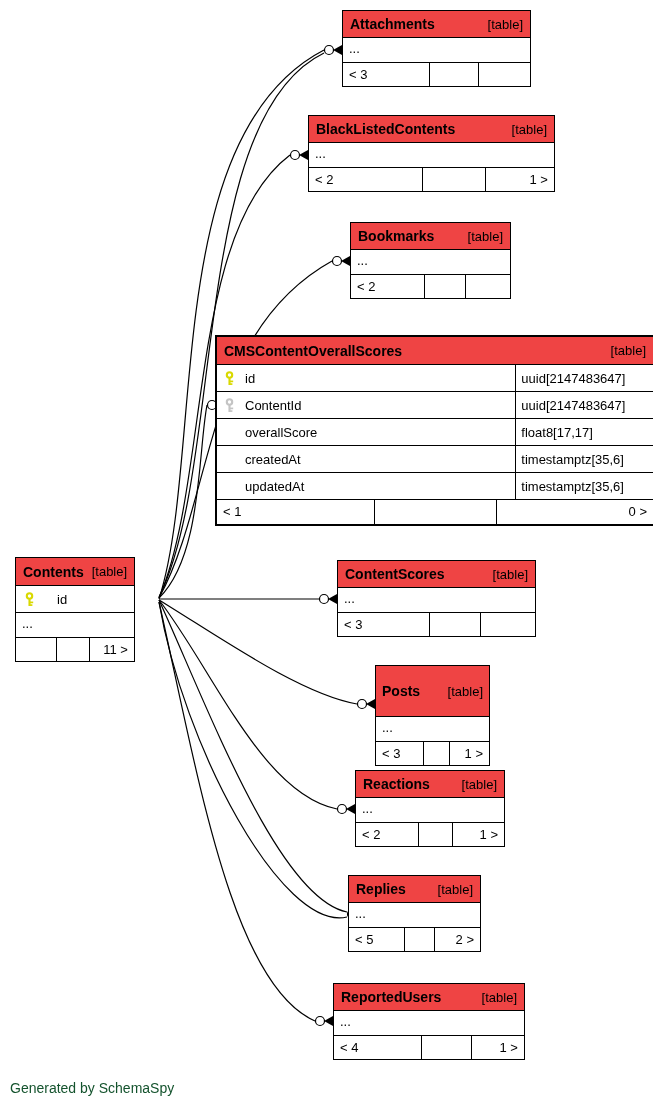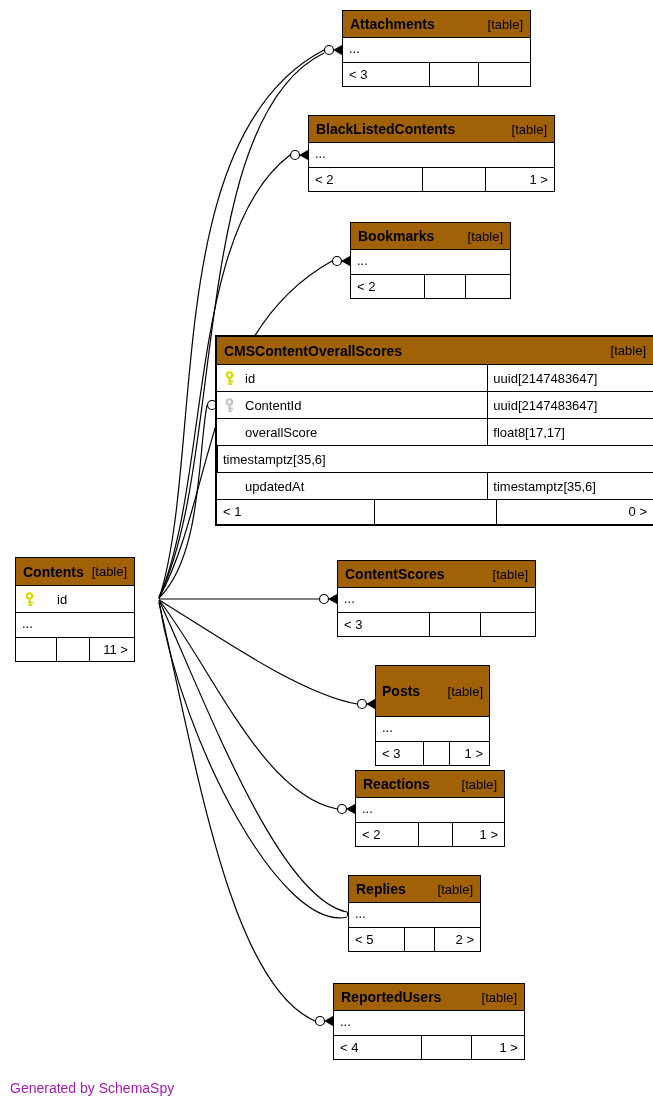--- a/index.html
+++ b/index.html
@@ -3,36 +3,36 @@
 <meta charset="utf-8">
 <style>
   html,body{margin:0;padding:0;background:#fff;}
   body{width:653px;height:1113px;position:relative;font-family:"Liberation Sans",sans-serif;color:#000;overflow:hidden;}
   #edges{position:absolute;left:0;top:0;z-index:0;}
   .edge{fill:none;stroke:#000;stroke-width:1.2;}
   .ehead{fill:#000;stroke:none;}
   .edot{fill:#fff;stroke:#000;stroke-width:1.2;}
   .tbl{position:absolute;z-index:1;background:#fff;border:1px solid #000;font-size:13px;box-sizing:border-box;}
   .tbl.thick{border:2px solid #000;}
-  .hdr{background:#a16207;border-bottom:1px solid #000;display:flex;justify-content:space-between;align-items:center;padding:0 7px;height:26px;white-space:nowrap;}
+  .hdr{background:#ef4444;border-bottom:1px solid #000;display:flex;justify-content:space-between;align-items:center;padding:0 7px;height:26px;white-space:nowrap;}
   .tname{font-weight:bold;font-size:14px;}
   .ttag{font-size:13px;padding-left:8px;font-weight:normal;}
   .erow{height:24px;line-height:22px;padding:0 6px;border-bottom:1px solid #000;text-align:left;}
   .colrow{display:flex;border-bottom:1px solid #000;height:26px;align-items:center;}
   .colname{flex:0 0 62%;padding-left:7px;display:flex;align-items:center;box-sizing:border-box;}
   .colname .cn{padding-left:10px;}
-  .coltype{flex:1;border-left:1px solid #000;padding-left:5px;height:100%;display:flex;align-items:center;box-sizing:border-box;}
+  .coltype{flex:1;border-left:1px solid #000;padding-left:5px;height:100%;display:flex;align-items:center;box-sizing:border-box;margin-left:28px;}
   .idrow{display:flex;border-bottom:1px solid #000;height:26px;align-items:center;padding-left:8px;}
   .idrow .cn{padding-left:22px;}
   .stats{display:grid;grid-template-columns:46% 26% 28%;height:23px;line-height:23px;}
   .stats .s-m,.stats .s-r{border-left:1px solid #000;}
   .stats span{padding:0 6px;overflow:hidden;}
   .stats .s-r{text-align:right;}
   .keyicon{flex:0 0 11px;display:inline-block;}
-  .footer{position:absolute;left:10px;top:1080px;font-size:14px;color:#a21caf;z-index:1;}
+  .footer{position:absolute;left:10px;top:1080px;font-size:14px;color:#14532d;z-index:1;}
 </style>
 </head>
 <body>
 
 <svg id="edges" width="653" height="1113" viewBox="0 0 653 1113">
   <path class="edge" d="M159,599 C205,455 160,135 324,50"></path>
   <path class="edge" d="M159,597 C225,465 190,118 324,53"></path>
   <path class="edge" d="M159,598 C210,480 188,232 290,155"></path>
   <path class="edge" d="M159,598 C214,498 204,332 332,261"></path>
   <path class="edge" d="M159,598 C202,556 198,452 207,405"></path>
@@ -132,20 +132,24 @@
     <span class="coltype">uuid[2147483647]</span>
   </div>
   <div class="colrow">
     <span class="colname">
       <span class="keyicon"></span>
       <span class="cn">overallScore</span>
     </span>
     <span class="coltype">float8[17,17]</span>
   </div>
   <div class="colrow">
+    <span class="colname">
+      <span class="keyicon"></span>
+      <span class="cn">createdAt</span>
+    </span>
     <span class="coltype">timestamptz[35,6]</span>
   </div>
   <div class="colrow">
     <span class="colname">
       <span class="keyicon"></span>
       <span class="cn">updatedAt</span>
     </span>
     <span class="coltype">timestamptz[35,6]</span>
   </div>
   <div class="stats" style="grid-template-columns:36% 28% 36%;height:24px;line-height:24px;">

